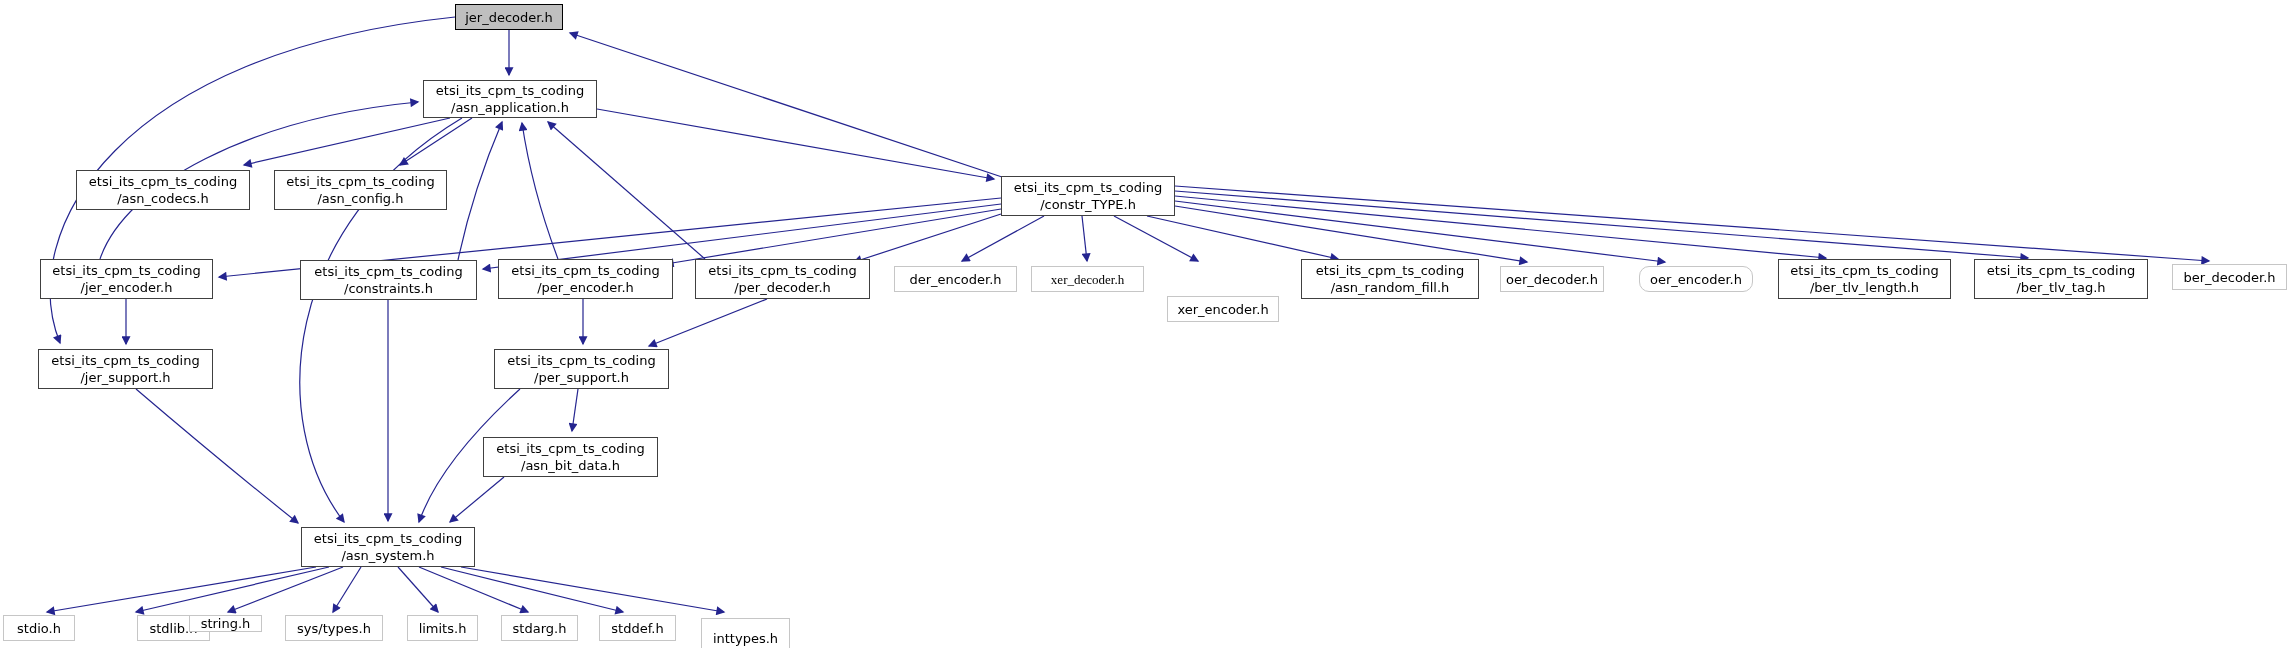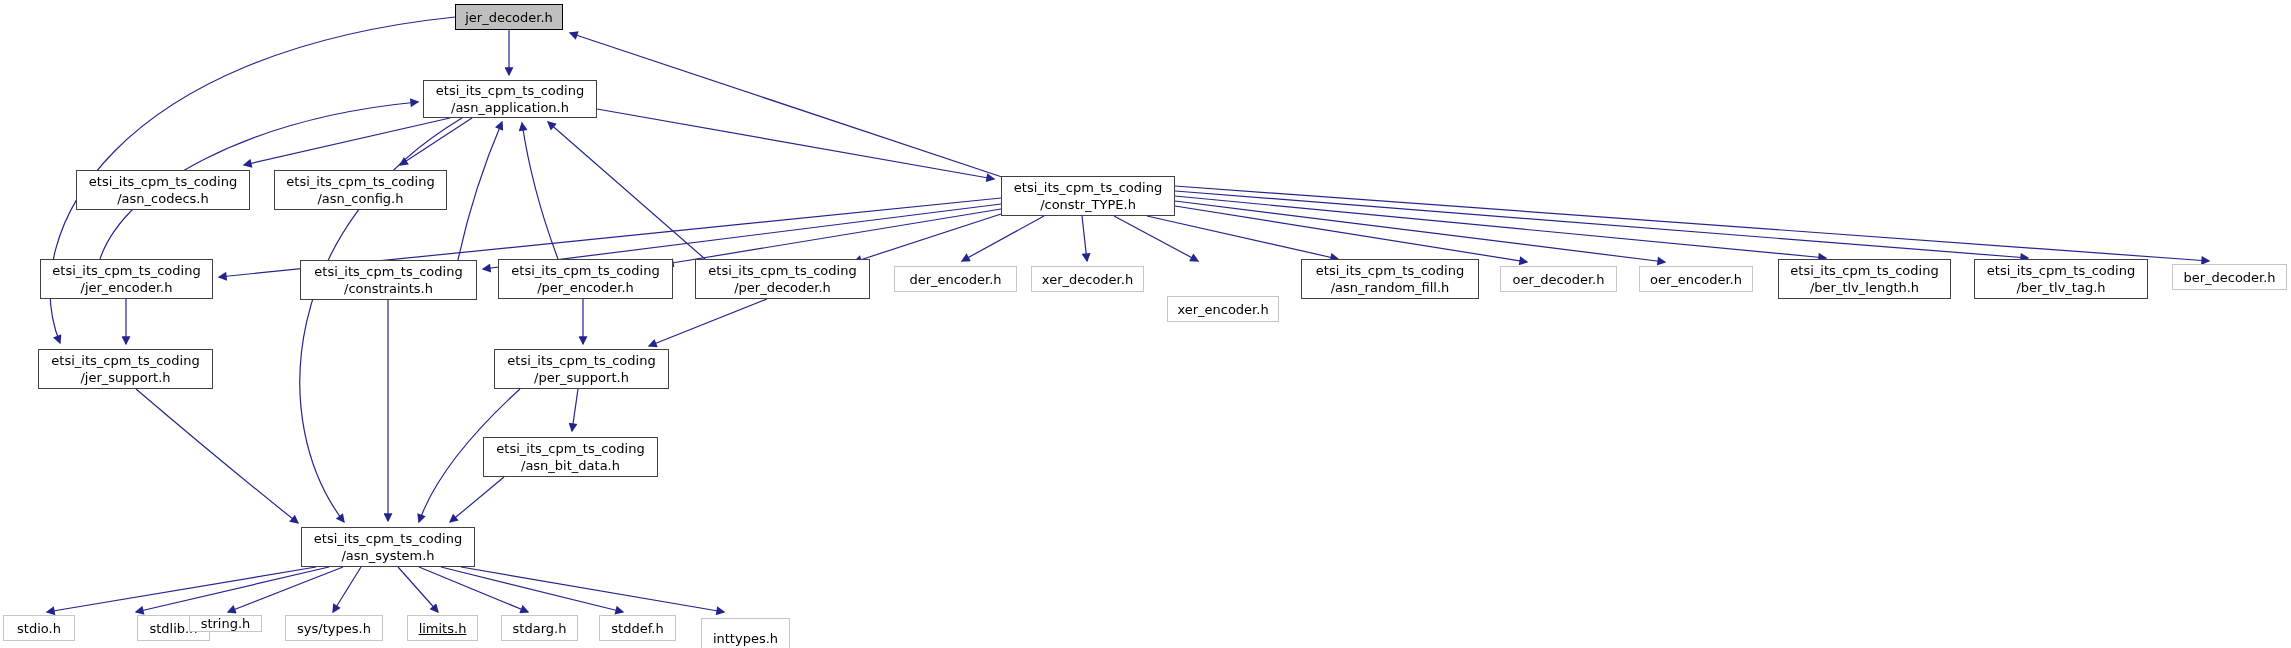--- a/index.html
+++ b/index.html
@@ -109,34 +109,34 @@
         <span>etsi_its_cpm_ts_coding</span>
         <span>/per_encoder.h</span>
       </div>
       <div class="node internal" style="left: 695px; top: 259px; width: 175px; height: 40px;">
         <span>etsi_its_cpm_ts_coding</span>
         <span>/per_decoder.h</span>
       </div>
       <div class="node external" style="left: 894px; top: 266px; width: 123px; height: 26px;">
         <span>der_encoder.h</span>
       </div>
-      <div class="node external" style="left: 1031px; top: 266px; width: 113px; height: 26px;">
+      <div class="node external" style="left: 1031px; top: 266px; width: 113px; height: 26px; font-family: Liberation Serif, serif;">
         <span>xer_decoder.h</span>
       </div>
       <div class="node external" style="left: 1167px; top: 266px; width: 112px; height: 26px; margin-top: 30px;">
         <span>xer_encoder.h</span>
       </div>
       <div class="node internal" style="left: 1301px; top: 259px; width: 178px; height: 40px;">
         <span>etsi_its_cpm_ts_coding</span>
         <span>/asn_random_fill.h</span>
       </div>
-      <div class="node external" style="left: 1500px; top: 266px; width: 117px; height: 26px;">
+      <div class="node external" style="left: 1500px; top: 266px; width: 104px; height: 26px;">
         <span>oer_decoder.h</span>
       </div>
-      <div class="node external" style="left: 1639px; top: 266px; width: 114px; height: 26px;">
+      <div class="node external" style="left: 1639px; top: 266px; width: 114px; height: 26px; border-radius: 10px;">
         <span>oer_encoder.h</span>
       </div>
       <div class="node internal" style="left: 1778px; top: 259px; width: 173px; height: 40px;">
         <span>etsi_its_cpm_ts_coding</span>
         <span>/ber_tlv_length.h</span>
       </div>
       <div class="node internal" style="left: 1974px; top: 259px; width: 174px; height: 40px;">
         <span>etsi_its_cpm_ts_coding</span>
         <span>/ber_tlv_tag.h</span>
       </div>
@@ -164,21 +164,21 @@
       </div>
       <div class="node external" style="left: 97px; top: 615px; width: 73px; height: 26px; margin-left: 40px;">
         <span>stdlib.h</span>
       </div>
       <div class="node external" style="left: 189px; top: 615px; width: 73px; height: 17px;">
         <span>string.h</span>
       </div>
       <div class="node external" style="left: 285px; top: 615px; width: 98px; height: 26px;">
         <span>sys/types.h</span>
       </div>
-      <div class="node external" style="left: 407px; top: 615px; width: 71px; height: 26px; text-decoration: underline;">
+      <div class="node external" style="left: 407px; top: 615px; width: 71px; height: 26px;">
         <span>limits.h</span>
       </div>
       <div class="node external" style="left: 501px; top: 615px; width: 77px; height: 26px;">
         <span>stdarg.h</span>
       </div>
       <div class="node external" style="left: 599px; top: 615px; width: 77px; height: 26px;">
         <span>stddef.h</span>
       </div>
       <div class="node external" style="left: 701px; top: 618px; width: 89px; height: 40px;">
         <span>inttypes.h</span>

